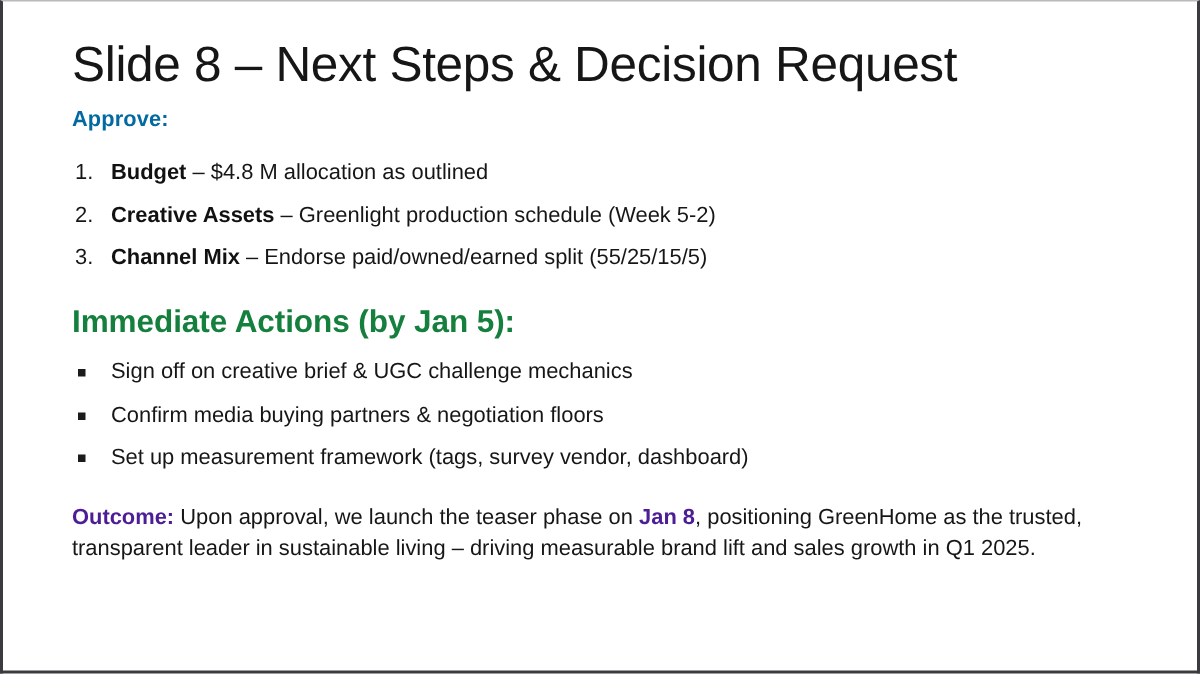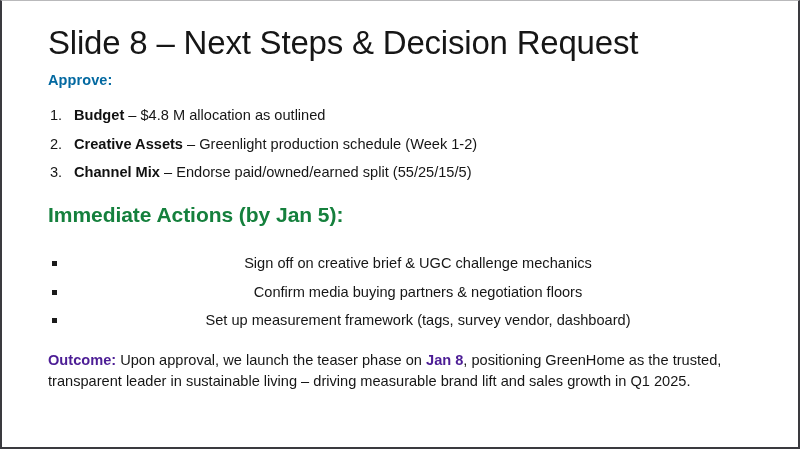--- a/index.html
+++ b/index.html
@@ -85,23 +85,22 @@
     font-size: 21px;
     font-weight: 700;
     color: #15803d;
     margin-bottom: 0;
     letter-spacing: -0.05px;
   }
 
   
   .bullet-list {
     list-style: none;
-    margin: 27px 0 0 0;
+    margin: 12px 0 0 0;
     padding: 0;
-    text-align: center;
   }
   .bullet-list li {
     position: relative;
     font-size: 14.6px;
     color: #161616;
     line-height: 19px;
     padding-left: 26px;
     margin-bottom: 9.5px;
   }
   .bullet-list li .sq {
@@ -135,21 +134,21 @@
 
     <h1 class="slide-title">Slide 8 – Next Steps &amp; Decision Request</h1>
 
     <p class="subhead">Approve:</p>
 
     <ol class="ordered-list">
       <li>
         <span class="num">1.</span><span class="lead">Budget</span><span> – $4.8 M allocation as outlined</span>
       </li>
       <li>
-        <span class="num">2.</span><span class="lead">Creative Assets</span><span> – Greenlight production schedule (Week 1-2)</span>
+        <span class="num">2.</span><span class="lead">Creative Assets</span><span> – Greenlight production schedule (Week 5-2)</span>
       </li>
       <li>
         <span class="num">3.</span><span class="lead">Channel Mix</span><span> – Endorse paid/owned/earned split (55/25/15/5)</span>
       </li>
     </ol>
 
     <p class="section-heading">Immediate Actions (by Jan 5):</p>
 
     <ul class="bullet-list">
       <li>

